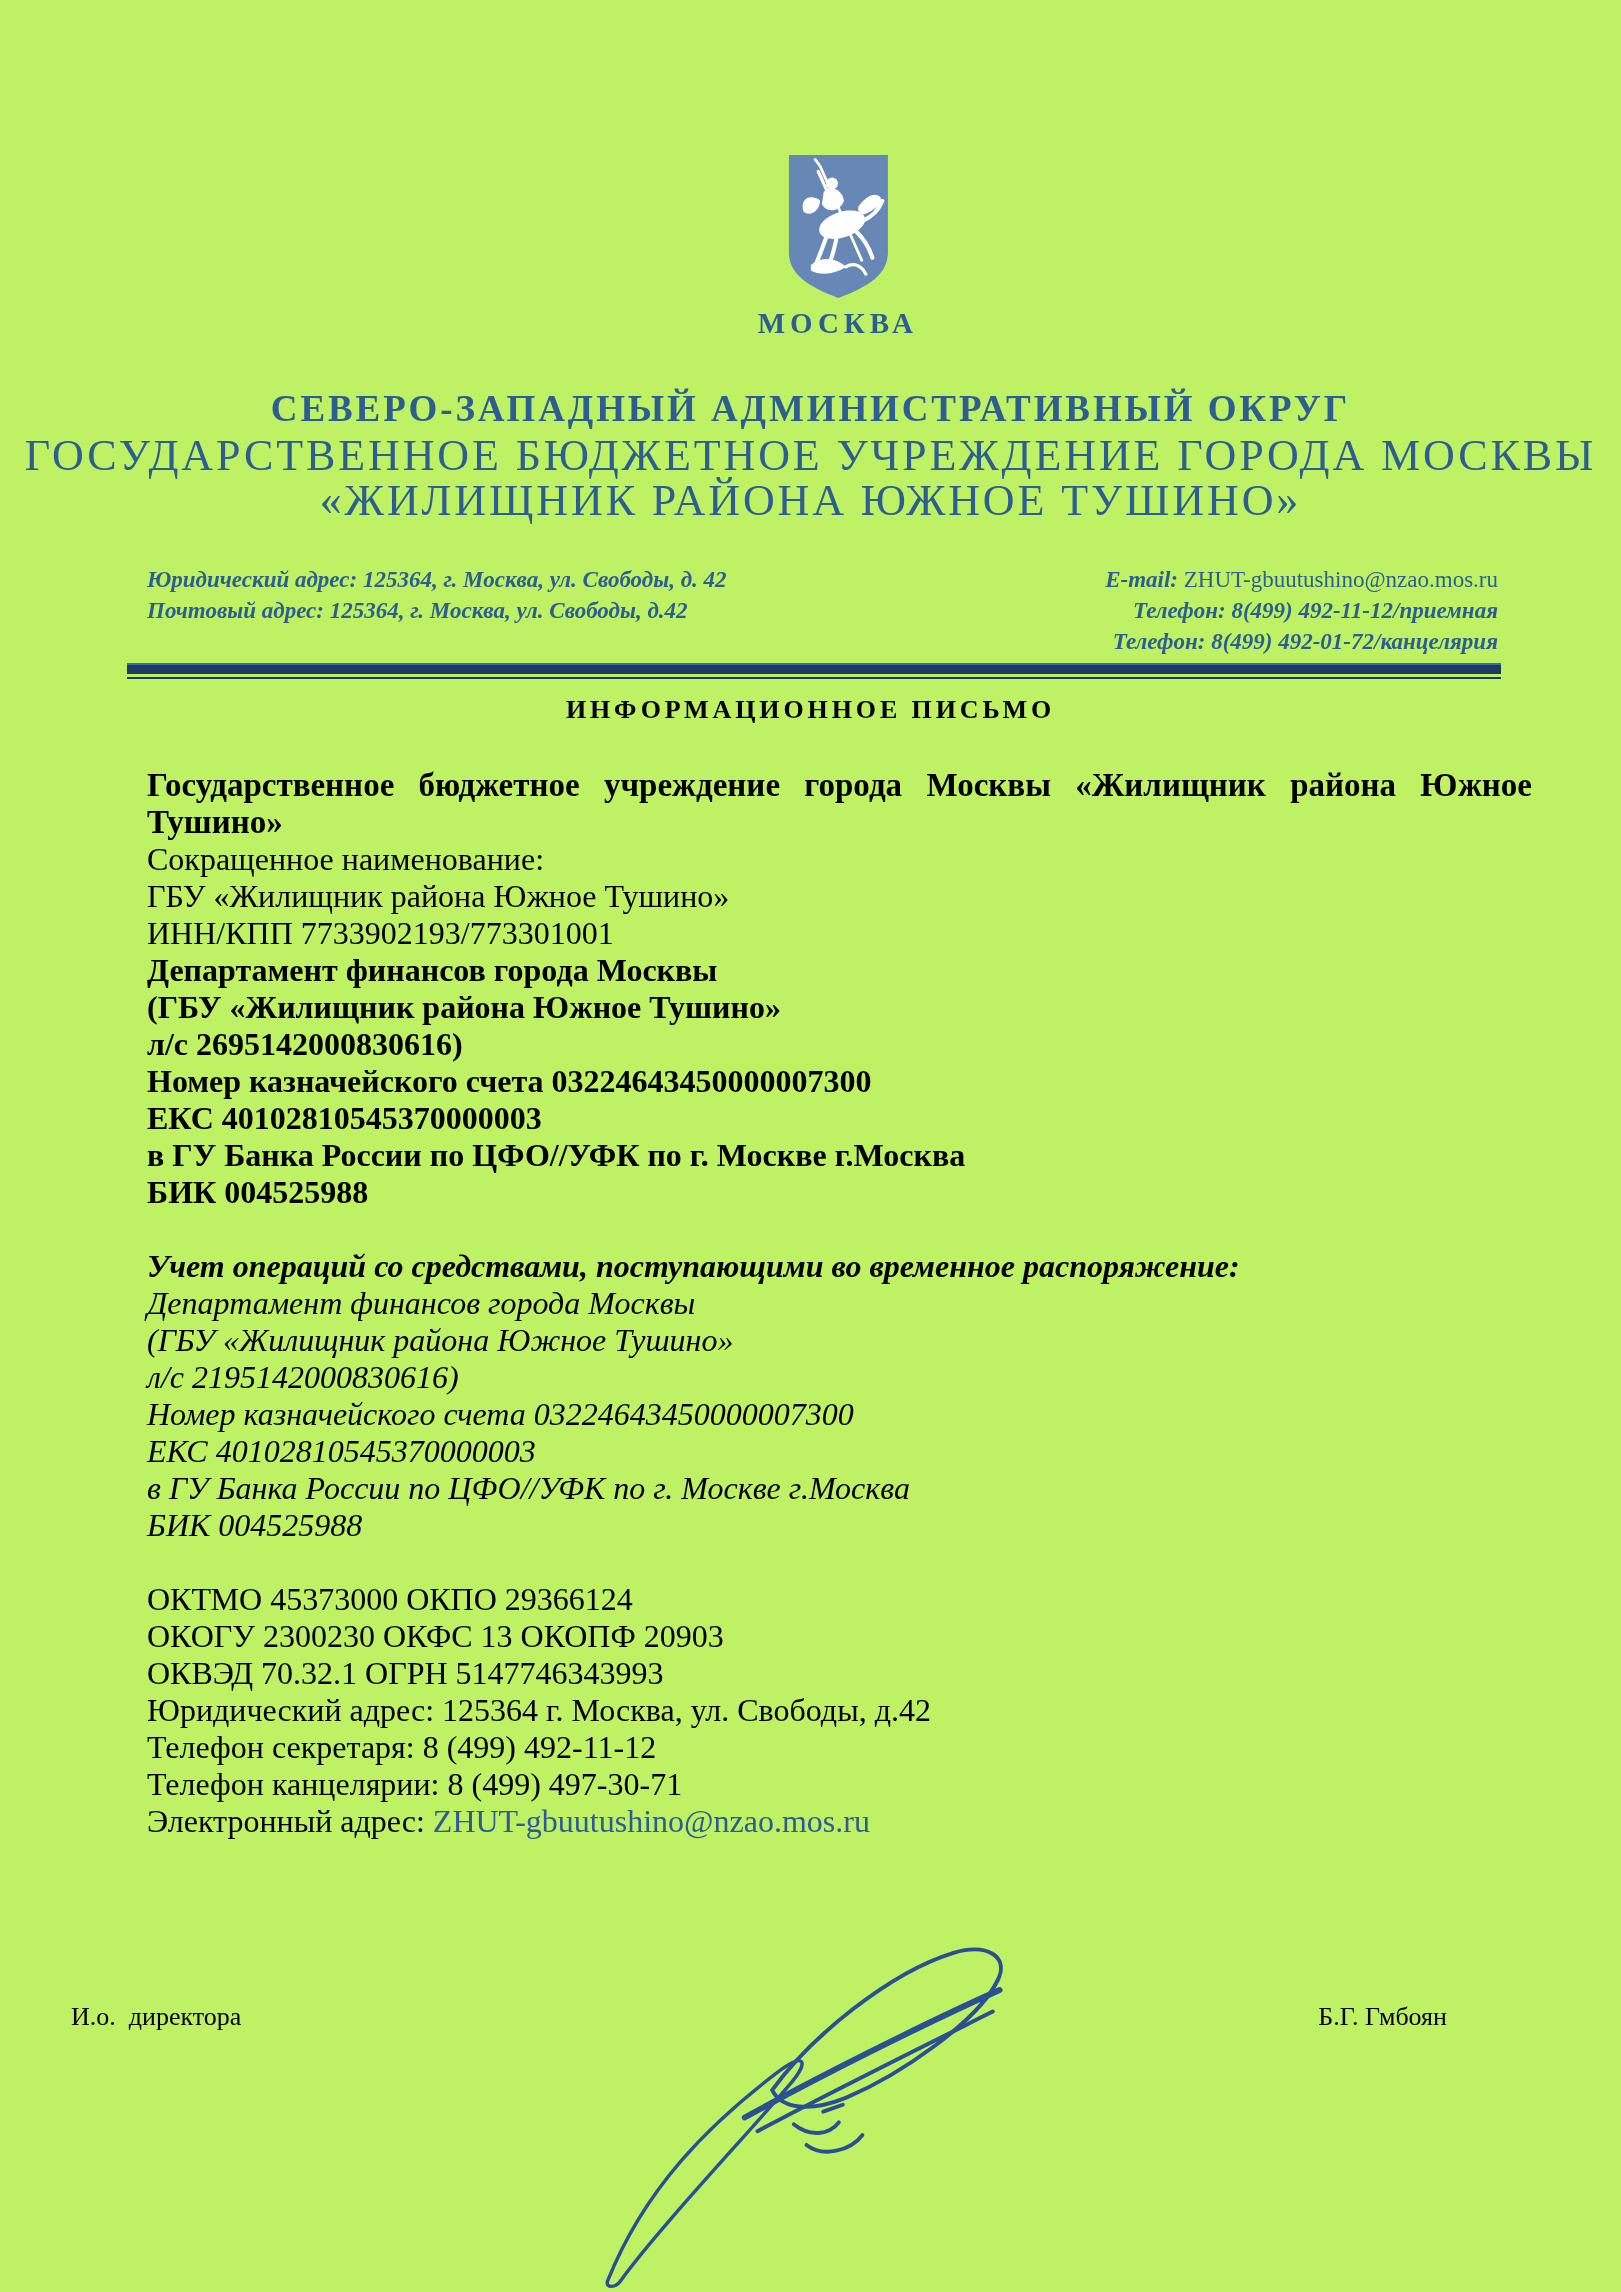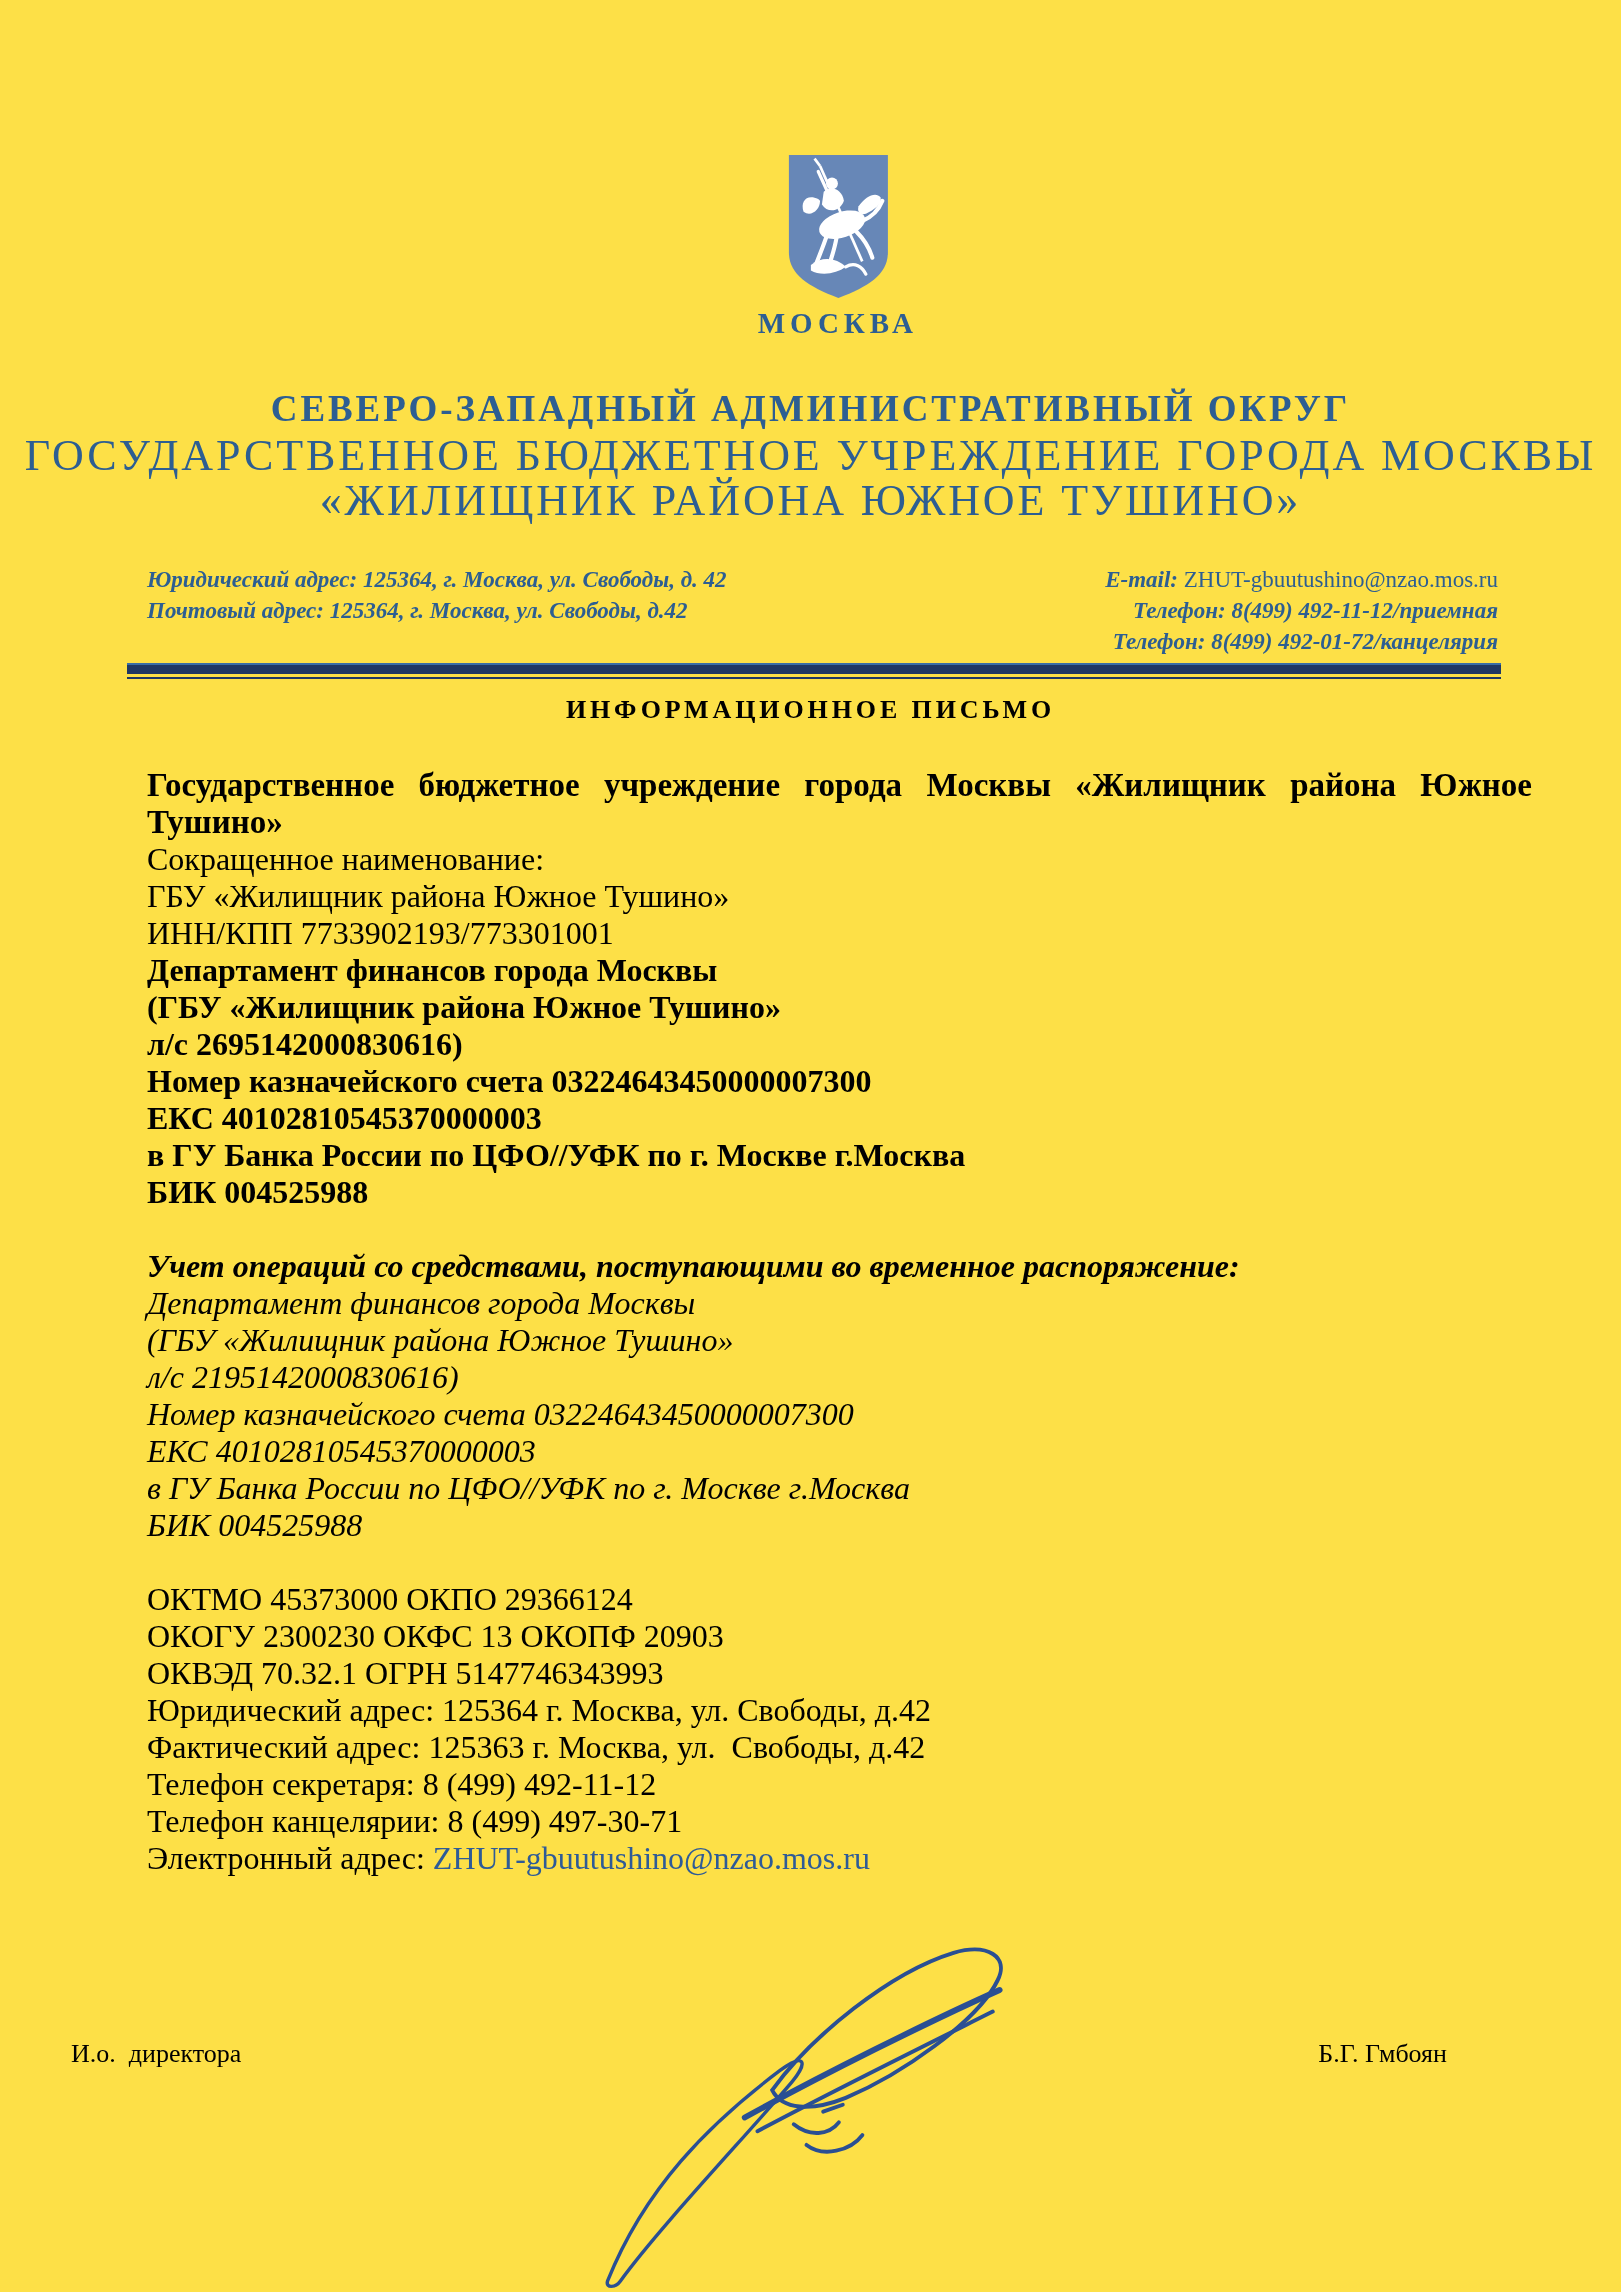--- a/index.html
+++ b/index.html
@@ -1,21 +1,21 @@
 <!DOCTYPE html>
 <html><head>
 <meta charset="utf-8">
 <style>
   * { margin:0; padding:0; box-sizing:border-box; }
   html,body { background:#ffffff; }
   .page {
     position:relative;
     width:1621px; height:2293px;
     margin:0 auto;
-    background:#fde047;
+    background:#bef264;
     font-family:"Liberation Serif","DejaVu Serif",serif;
     color:#000;
     overflow:hidden;
   }
   
   .logo-block { padding-top:153px; text-align:center; transform:translateX(27.4px); }
   .logo-block svg { display:inline-block; }
   .logo-caption {
     margin-top:2px;
     font-weight:bold; font-size:29px; line-height:35px;
@@ -162,21 +162,20 @@
     <div class="line i">ЕКС 40102810545370000003</div>
     <div class="line i">в ГУ Банка России по ЦФО//УФК по г. Москве г.Москва</div>
     <div class="line i">БИК 004525988</div>
 
     <div class="gap"></div>
 
     <div class="line">ОКТМО 45373000 ОКПО 29366124</div>
     <div class="line">ОКОГУ 2300230 ОКФС 13 ОКОПФ 20903</div>
     <div class="line">ОКВЭД 70.32.1 ОГРН 5147746343993</div>
     <div class="line">Юридический адрес: 125364 г. Москва, ул. Свободы, д.42</div>
-    <div class="line">Фактический адрес: 125363 г. Москва, ул.  Свободы, д.42</div>
     <div class="line">Телефон секретаря: 8 (499) 492-11-12</div>
     <div class="line">Телефон канцелярии: 8 (499) 497-30-71</div>
     <div class="line"><span>Электронный адрес: </span><span class="email-link">ZHUT-gbuutushino@nzao.mos.ru</span></div>
   </div>
 
   <div class="sig-row">
     <span>И.о.  директора</span>
     <span>Б.Г. Гмбоян</span>
   </div>
 

